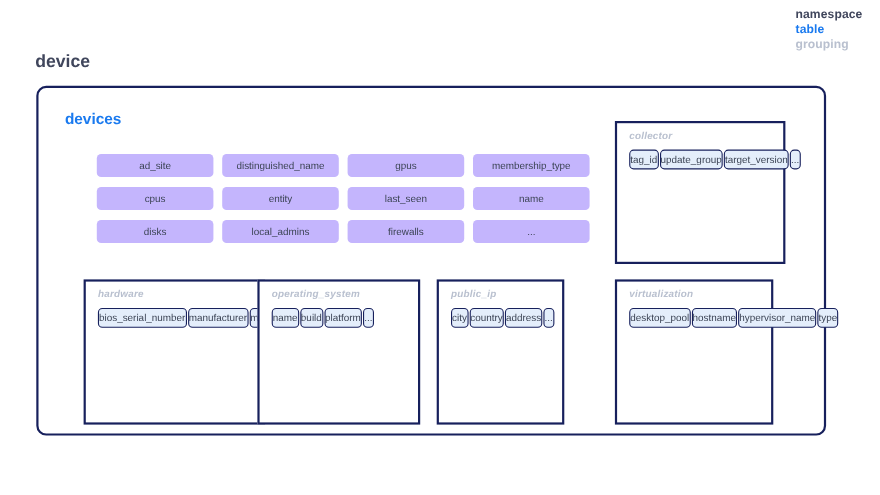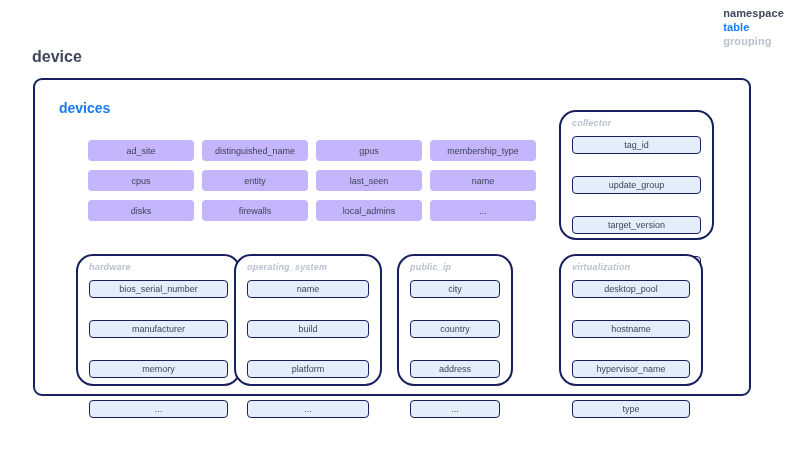--- a/index.html
+++ b/index.html
@@ -84,42 +84,42 @@
     align-items: center;
     justify-content: center;
     box-sizing: border-box;
     white-space: nowrap;
   }
 
   
   .group-box {
     position: absolute;
     border: 2px solid #17205c;
-    border-radius: 17px;
+    border-radius: 0;
     box-sizing: border-box;
     background: #ffffff;
   }
   .group-label {
     position: absolute;
     left: 11px;
     top: 6px;
     font-size: 9px;
     font-weight: bold;
     font-style: italic;
     color: #b9c0cf;
     letter-spacing: .2px;
   }
   .group-chips {
     position: absolute;
     left: 11px;
     right: 11px;
     top: 24px;
     display: flex;
-    flex-direction: column;
-    gap: 22px;
+    flex-direction: row;
+    gap: 1px;
   }
   .chip-outlined {
     background: #e4eefb;
     border: 1.5px solid #17205c;
     border-radius: 4px;
     height: 18px;
     font-size: 9px;
     color: #3c4455;
     display: flex;
     align-items: center;
@@ -163,22 +163,22 @@
   <div id="field-grid">
     <div class="chip">ad_site</div>
     <div class="chip">distinguished_name</div>
     <div class="chip">gpus</div>
     <div class="chip">membership_type</div>
     <div class="chip">cpus</div>
     <div class="chip">entity</div>
     <div class="chip">last_seen</div>
     <div class="chip">name</div>
     <div class="chip">disks</div>
+    <div class="chip">local_admins</div>
     <div class="chip">firewalls</div>
-    <div class="chip">local_admins</div>
     <div class="chip">...</div>
   </div>
 
   <div class="group-box" id="group-collector">
     <div class="group-label">collector</div>
     <div class="group-chips">
       <div class="chip-outlined">tag_id</div>
       <div class="chip-outlined">update_group</div>
       <div class="chip-outlined">target_version</div>
       <div class="chip-outlined">...</div>

